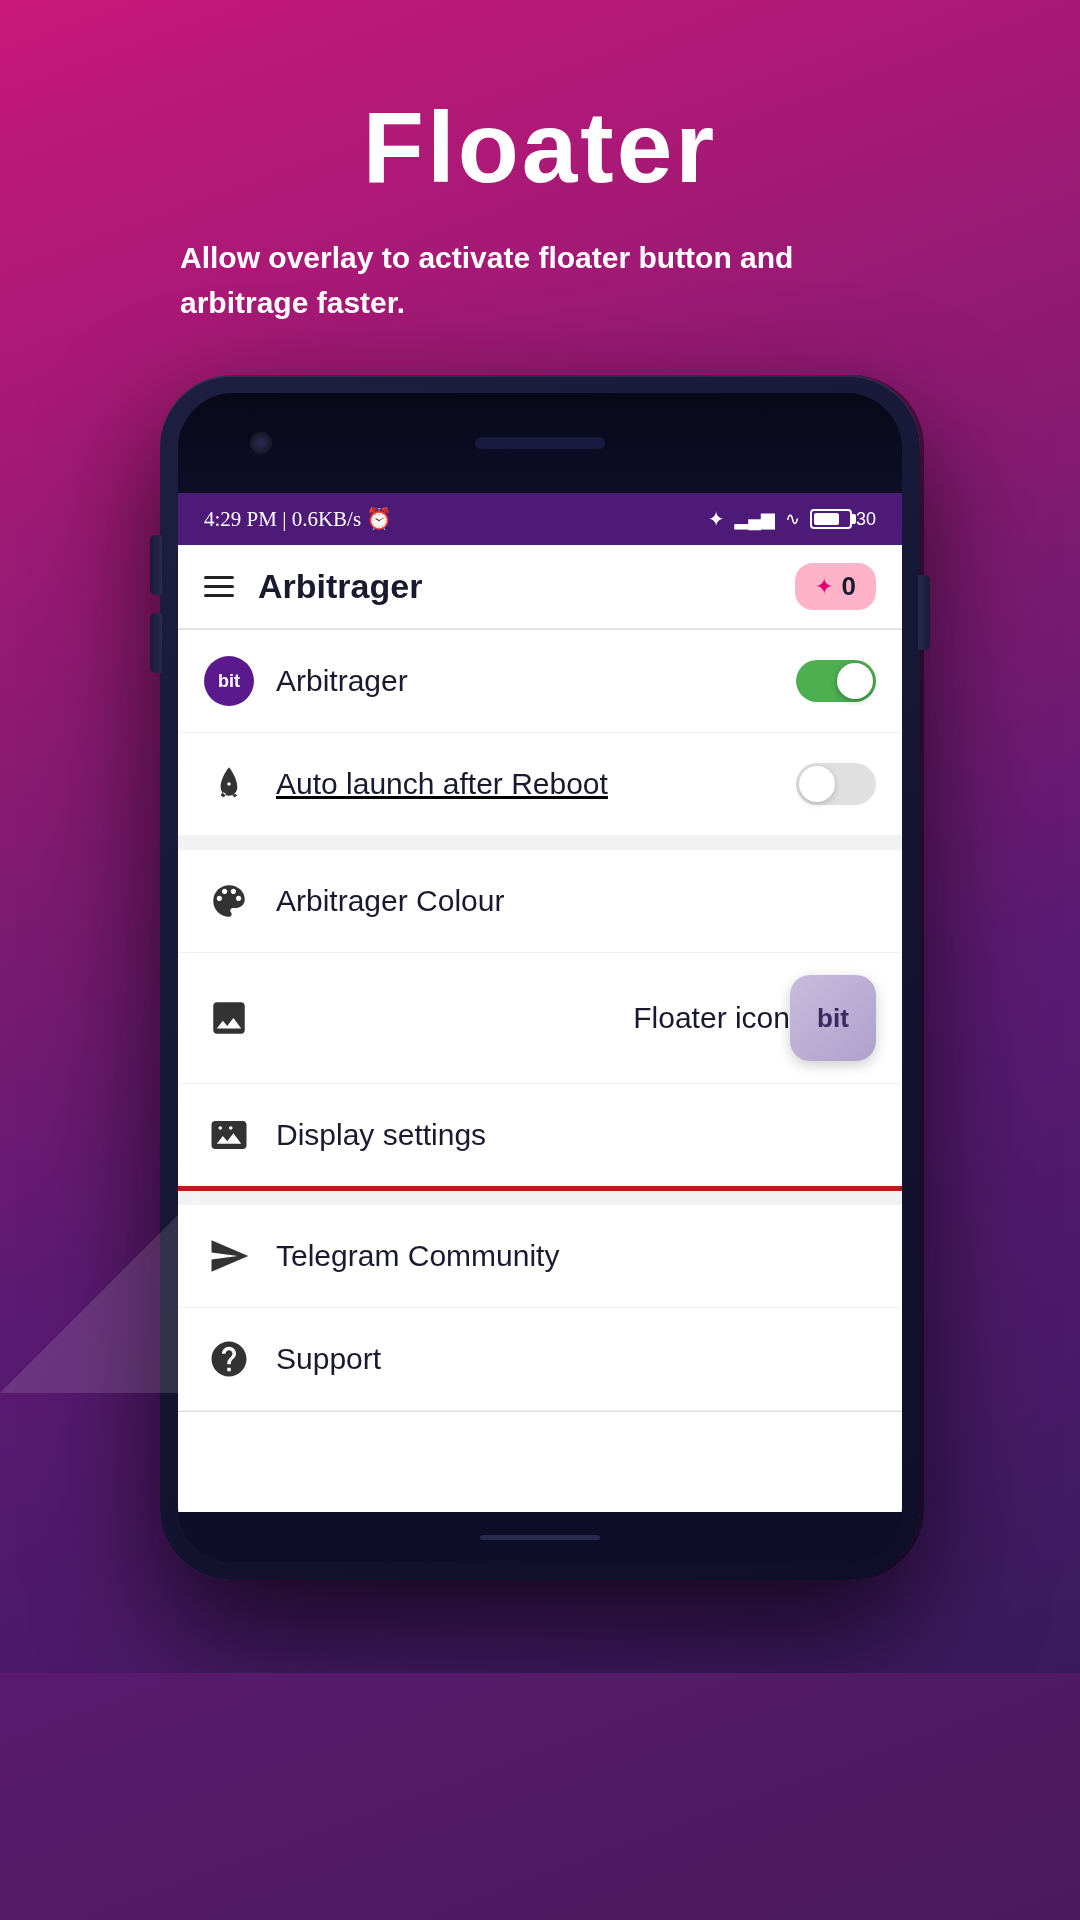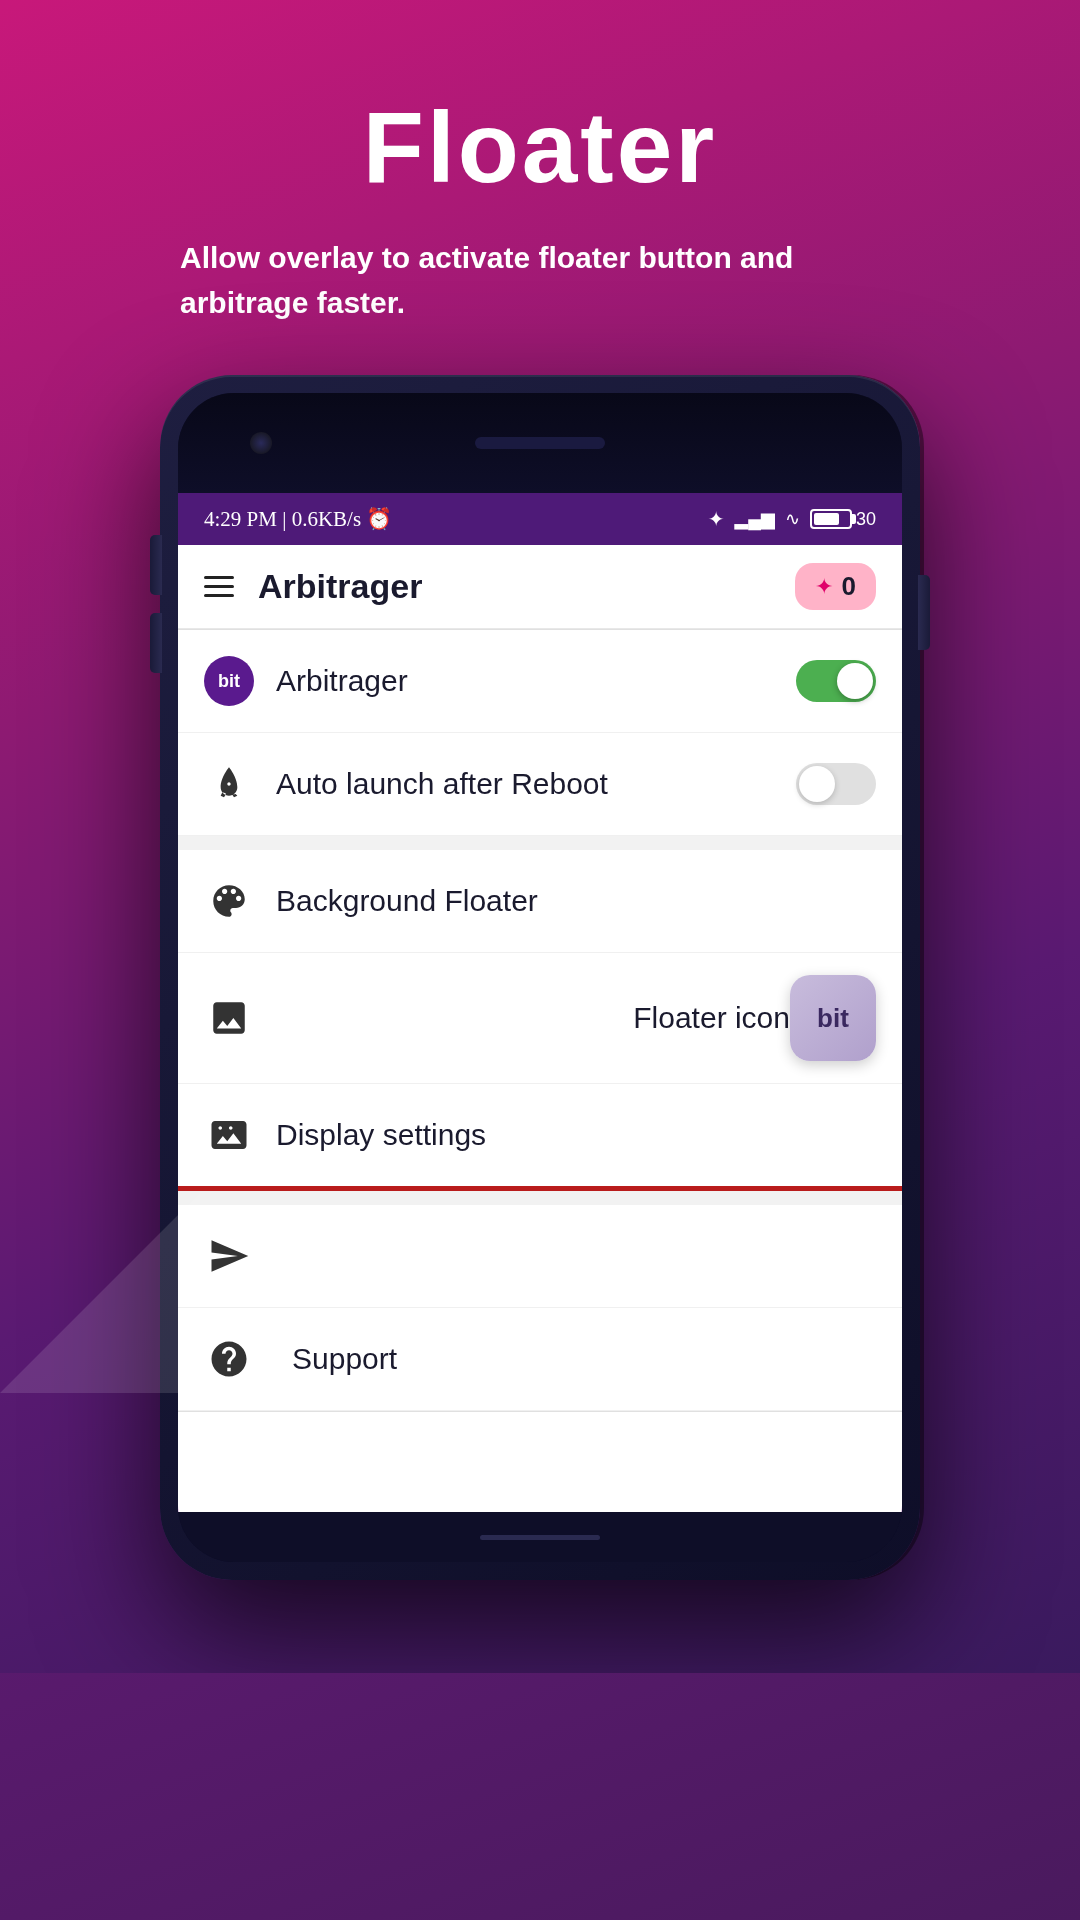--- a/index.html
+++ b/index.html
@@ -80,21 +80,21 @@
             <div style="display:flex; align-items:center; padding:26px 26px; border-bottom:1px solid #f0f0f0; background:white; cursor:pointer;">
               <div style="width:50px; height:50px; background:#5a1a8e; border-radius:50%; display:flex; align-items:center; justify-content:center; margin-right:22px; flex-shrink:0;">
                 <span style="color:white; font-size:18px; font-weight:700;">bit</span>
               </div>
               <span style="flex:1; font-size:30px; color:#1a1a2e;">Arbitrager</span>
               <div style="width:80px; height:42px; border-radius:21px; background:#4caf50; position:relative; cursor:pointer; flex-shrink:0;">
                 <div style="width:36px; height:36px; background:white; border-radius:50%; position:absolute; top:3px; left:41px; box-shadow:0 2px 6px rgba(0,0,0,0.3);"></div>
               </div>
             </div>
 
-            <div style="display:flex; align-items:center; padding:26px 26px; border-bottom:1px solid #f0f0f0; background:white; cursor:pointer;">
+            <div style="display:flex; align-items:center; padding:26px 26px; border-bottom:1px solid #f0f0f0; background:white; cursor:pointer;text-decoration:underline;">
               <div style="width:50px; height:50px; display:flex; align-items:center; justify-content:center; margin-right:22px; flex-shrink:0;">
                 <svg viewBox="0 0 24 24" width="40" height="40" fill="#333">
                   <path d="M12 2C12 2 7 8 7 14c0 2.76 2.24 5 5 5s5-2.24 5-5C17 8 12 2 12 2zm0 11c-.55 0-1-.45-1-1s.45-1 1-1 1 .45 1 1-.45 1-1 1zm-2 5.5L9 20l-2-1 1-2 2 .5zM17 19l-2 1-1-1.5 2-.5 1 1z"></path>
                 </svg>
               </div>
               <span style="flex:1; font-size:30px; color:#1a1a2e;">Auto launch after Reboot</span>
               <div style="width:80px; height:42px; border-radius:21px; background:#e0e0e0; position:relative; cursor:pointer; flex-shrink:0;">
                 <div style="width:36px; height:36px; background:white; border-radius:50%; position:absolute; top:3px; left:3px; box-shadow:0 2px 6px rgba(0,0,0,0.2);"></div>
               </div>
             </div>
@@ -103,21 +103,21 @@
           <div style="height:14px; background:#f2f2f2;"></div>
 
           <div>
 
             <div style="display:flex; align-items:center; padding:26px 26px; border-bottom:1px solid #f0f0f0; background:white; cursor:pointer;">
               <div style="width:50px; height:50px; display:flex; align-items:center; justify-content:center; margin-right:22px; flex-shrink:0;">
                 <svg viewBox="0 0 24 24" width="42" height="42" fill="#333">
                   <path d="M12 3C7.03 3 3 7.03 3 12s4.03 9 9 9c.83 0 1.5-.67 1.5-1.5 0-.39-.15-.74-.39-1.01-.23-.26-.38-.61-.38-.99 0-.83.67-1.5 1.5-1.5H16c2.76 0 5-2.24 5-5 0-4.42-4.03-8-9-8zm-5.5 9c-.83 0-1.5-.67-1.5-1.5S5.67 9 6.5 9 8 9.67 8 10.5 7.33 12 6.5 12zm3-4C8.67 8 8 7.33 8 6.5S8.67 5 9.5 5s1.5.67 1.5 1.5S10.33 8 9.5 8zm5 0c-.83 0-1.5-.67-1.5-1.5S13.67 5 14.5 5s1.5.67 1.5 1.5S15.33 8 14.5 8zm3 4c-.83 0-1.5-.67-1.5-1.5S16.67 9 17.5 9s1.5.67 1.5 1.5-.67 1.5-1.5 1.5z"></path>
                 </svg>
               </div>
-              <span style="flex:1; font-size:30px; color:#1a1a2e;">Background Floater</span>
+              <span style="flex:1; font-size:30px; color:#1a1a2e;">Arbitrager Colour</span>
             </div>
 
             <div style="display:flex; align-items:center; padding:22px 26px; border-bottom:1px solid #f0f0f0; background:white; cursor:pointer;">
               <div style="width:50px; height:50px; display:flex; align-items:center; justify-content:center; margin-right:22px; flex-shrink:0;">
                 <svg viewBox="0 0 24 24" width="42" height="42" fill="#333">
                   <path d="M21 19V5c0-1.1-.9-2-2-2H5c-1.1 0-2 .9-2 2v14c0 1.1.9 2 2 2h14c1.1 0 2-.9 2-2zM8.5 13.5l2.5 3.01L14.5 12l4.5 6H5l3.5-4.5z"></path>
                 </svg>
               </div>
               <span style="flex:1; font-size:30px; color:#1a1a2e;text-align:right;">Floater icon</span>
               <div style="width:86px; height:86px; background:linear-gradient(135deg, #c8bcdc, #b0a0cc); border-radius:20px; display:flex; align-items:center; justify-content:center; box-shadow:0 4px 14px rgba(0,0,0,0.2); flex-shrink:0;">
@@ -138,29 +138,30 @@
           <div style="height:14px; background:#f2f2f2;"></div>
 
           <div>
 
             <div style="display:flex; align-items:center; padding:26px 26px; border-bottom:1px solid #f0f0f0; background:white; cursor:pointer;">
               <div style="width:50px; height:50px; display:flex; align-items:center; justify-content:center; margin-right:22px; flex-shrink:0;">
                 <svg viewBox="0 0 24 24" width="42" height="42" fill="#333">
                   <path d="M2.01 21L23 12 2.01 3 2 10l15 2-15 2z"></path>
                 </svg>
               </div>
+              <span style="flex:1; font-size:30px; color:#1a1a2e;">Telegram Community</span>
             </div>
 
             <div style="display:flex; align-items:center; padding:26px 26px; border-bottom:1px solid #f0f0f0; background:white; cursor:pointer;">
               <div style="width:50px; height:50px; display:flex; align-items:center; justify-content:center; margin-right:22px; flex-shrink:0;">
                 <svg viewBox="0 0 24 24" width="42" height="42" fill="#333">
                   <path d="M12 2C6.48 2 2 6.48 2 12s4.48 10 10 10 10-4.48 10-10S17.52 2 12 2zm1 17h-2v-2h2v2zm2.07-7.75l-.9.92C13.45 12.9 13 13.5 13 15h-2v-.5c0-1.1.45-2.1 1.17-2.83l1.24-1.26c.37-.36.59-.86.59-1.41 0-1.1-.9-2-2-2s-2 .9-2 2H8c0-2.21 1.79-4 4-4s4 1.79 4 4c0 .88-.36 1.68-.93 2.25z"></path>
                 </svg>
               </div>
-              <span style="flex:1; font-size:30px; color:#1a1a2e;margin-left:16px;">Support</span>
+              <span style="flex:1; font-size:30px; color:#1a1a2e;">Support</span>
             </div>
 
           </div>
 
           <div style="height:1px; background:#e0e0e0;"></div>
 
           <div style="height:100px; background:white;"></div>
 
         </div>
 

